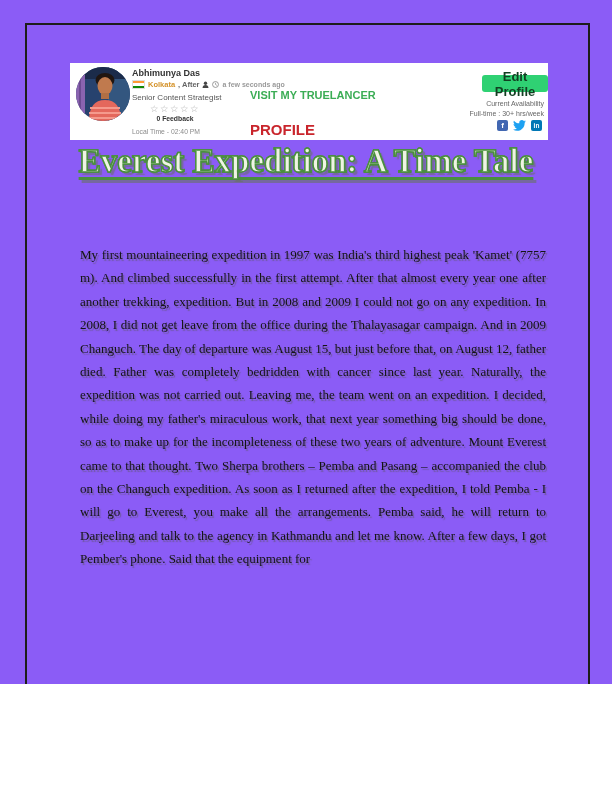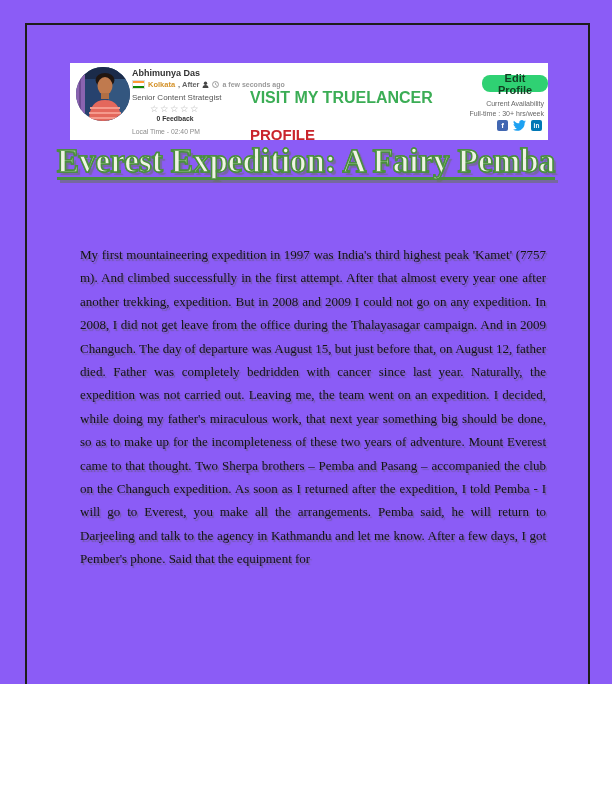--- a/index.html
+++ b/index.html
@@ -18,25 +18,25 @@
   .tiny-ic{width:7px;height:7px;display:inline-block;}
   .timeago{color:#9a9a9a;font-size:7px;}
   .role{position:absolute;left:62px;top:30px;font-size:8px;color:#555;}
   .stars{position:absolute;left:62px;top:40px;width:86px;text-align:center;
          font-size:9.5px;color:#b3b3b3;letter-spacing:1.5px;}
   .fb-count{position:absolute;left:62px;top:52px;width:86px;text-align:center;
             font-size:6.8px;font-weight:bold;color:#333;}
   .localtime{position:absolute;left:62px;top:65px;font-size:6.8px;color:#8a8a8a;}
 
   .visit{position:absolute;left:180px;top:26px;line-height:1.15;cursor:pointer;}
-  .visit .l1{font-size:16px;font-weight:600;color:#3bad55;}
+  .visit .l1{font-size:11px;font-weight:600;color:#3bad55;}
   .visit .l2{font-size:15px;font-weight:800;color:#c9252c;margin-top:19px;}
 
   .editbtn{position:absolute;left:412px;top:12px;width:66px;height:17px;background:#2fd173;
-           border:none;border-radius:8px;font-size:11px;font-weight:bold;color:#123f22;
+           border:none;border-radius:3px;font-size:13px;font-weight:bold;color:#123f22;
            display:flex;align-items:center;justify-content:center;cursor:pointer;
            font-family:"Liberation Sans",sans-serif;}
   .avail{position:absolute;right:4px;top:36px;text-align:right;font-size:7px;color:#666;line-height:9.5px;}
   .social{position:absolute;right:6px;top:57px;display:flex;gap:5px;align-items:center;}
   .sq{width:11px;height:11px;border-radius:2px;color:#fff;display:flex;align-items:center;
       justify-content:center;font-weight:bold;cursor:pointer;}
   .fbq{background:#4267b2;font-size:8px;}
   .liq{background:#0077b5;font-size:6.5px;}
 
   
@@ -108,15 +108,15 @@
 
     <div class="social">
       <span class="sq fbq">f</span>
       <svg width="13" height="11" viewBox="0 0 24 20">
         <path fill="#1da1f2" d="M23.9 2.3c-.9.4-1.8.7-2.8.8 1-.6 1.8-1.6 2.2-2.7-1 .6-2 1-3.1 1.2C19.2.6 17.9 0 16.4 0c-2.7 0-4.9 2.2-4.9 4.9 0 .4 0 .8.1 1.1C7.7 5.8 4.1 3.9 1.7 1 1.2 1.7 1 2.6 1 3.5c0 1.7.9 3.2 2.2 4.1-.8 0-1.6-.2-2.2-.6v.1c0 2.4 1.7 4.4 3.9 4.8-.4.1-.8.2-1.3.2-.3 0-.6 0-.9-.1.6 2 2.4 3.4 4.6 3.4-1.7 1.3-3.8 2.1-6.1 2.1H0c2.2 1.4 4.8 2.2 7.5 2.2 9.1 0 14-7.5 14-14v-.6c1-.7 1.8-1.6 2.4-2.8z"></path>
       </svg>
       <span class="sq liq">in</span>
     </div>
   </div>
 
-  <div class="title">Everest Expedition: A Fairy Pemba</div>
+  <div class="title">Everest Expedition: A Time Tale</div>
   <div class="body-text">My first mountaineering expedition in 1997 was India's third highest peak 'Kamet' (7757 m). And climbed successfully in the first attempt. After that almost every year one after another trekking, expedition. But in 2008 and 2009 I could not go on any expedition. In 2008, I did not get leave from the office during the Thalayasagar campaign. And in 2009 Changuch. The day of departure was August 15, but just before that, on August 12, father died. Father was completely bedridden with cancer since last year. Naturally, the expedition was not carried out. Leaving me, the team went on an expedition. I decided, while doing my father's miraculous work, that next year something big should be done, so as to make up for the incompleteness of these two years of adventure. Mount Everest came to that thought. Two Sherpa brothers – Pemba and Pasang – accompanied the club on the Changuch expedition. As soon as I returned after the expedition, I told Pemba - I will go to Everest, you make all the arrangements. Pemba said, he will return to Darjeeling and talk to the agency in Kathmandu and let me know. After a few days, I got Pember's phone. Said that the equipment for</div>
 </div>
 
 </body></html>

